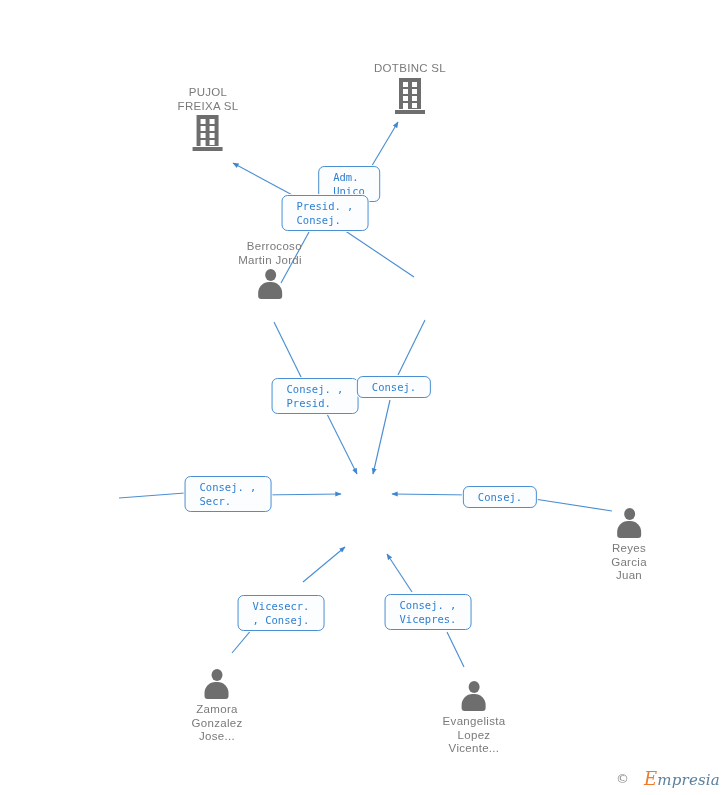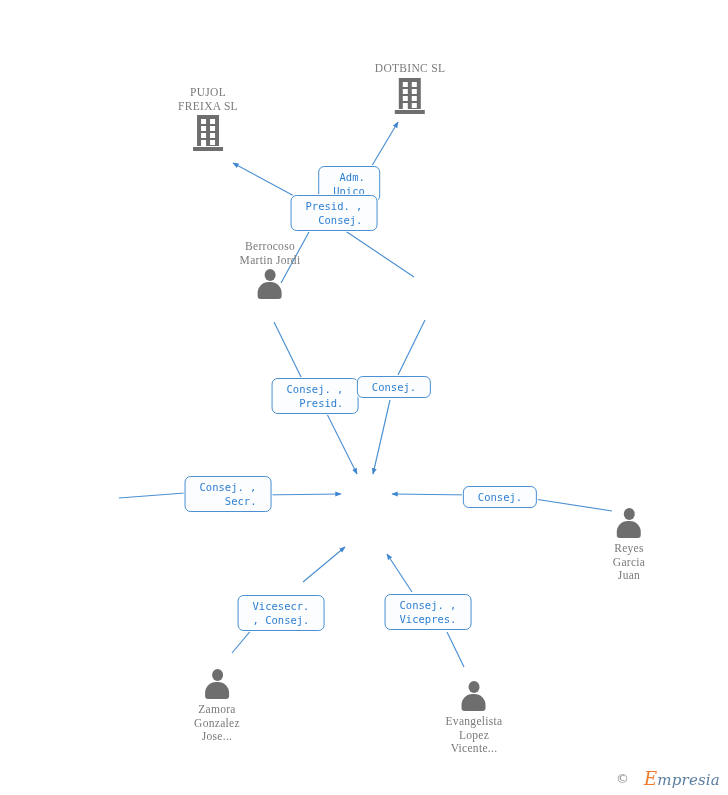--- a/index.html
+++ b/index.html
@@ -38,42 +38,42 @@
     border-radius:50%;background:#6e6e6e;
   }
   .per .shoulders{
     position:absolute;left:2px;top:13px;width:24px;height:17px;
     background:#6e6e6e;
     border-radius:11px 11px 3px 3px;
   }
 
   
   .cap{
-    font-family:Liberation Serif, serif;
+    font-family:Liberation Sans, sans-serif;
     font-size:11.5px;color:#7a7a7a;line-height:13.5px;
     letter-spacing:.3px;white-space:pre-line;margin-top:2px;
   }
   .cap.company{font-size:11.5px;}
   .cap.above{margin:0 0 2px 0;}
   .cap.center{
     font-weight:bold;color:#555;font-size:12px;line-height:14px;
     letter-spacing:0;
   }
 
   
   .chip{
     position:absolute;transform:translate(-50%,-50%);
     background:#fbfdff;
     border:1.3px solid #4a8fd2;
     border-radius:6px;
     color:#2f7fd0;
     font-family:"DejaVu Sans Mono", monospace;
     font-size:10.5px;line-height:14px;
     padding:3px 14px;
-    text-align:right;white-space:pre-line;
+    text-align:left;white-space:pre-line;
     box-shadow:0 0 0 1px rgba(255,255,255,.9);
   }
 
   
   #wm{
     position:absolute;right:8px;bottom:6px;
     display:flex;align-items:center;gap:3px;
   }
   #wm .copy{font-family:"DejaVu Sans",sans-serif;font-size:13px;color:#8a8a8a;}
   #wm .brand{
@@ -150,21 +150,21 @@
         <i class="w" style="left:17px;top:11px;"></i>
       <i class="w" style="left:8px;top:18px;"></i>
         <i class="w" style="left:17px;top:18px;"></i>
       <i class="door" style="left:8px;top:25px;"></i>
         <i class="w" style="left:17px;top:25px;"></i>
       <div class="base"></div>
     </div>
   </div>
 
 
-  <div class="node" style="left:270px;top:240px;">
+  <div class="node" style="left:270px;top:240px;text-align:right;">
     <div class="cap above">Berrocoso
 Martin Jordi</div>
     <div class="per">
       <div class="head"></div>
         <div class="shoulders"></div>
     </div>
   </div>
 
 
 
@@ -193,21 +193,21 @@
       <div class="head"></div>
         <div class="shoulders"></div>
     </div>
     <div class="cap">Evangelista
 Lopez
 Vicente...</div>
   </div>
 
   <div class="chip" style="left:349px;top:184px;">Adm.
 Unico</div>
-  <div class="chip" style="left:334px;top:213px;">Presid. ,
+  <div class="chip" style="left:325px;top:213px;">Presid. ,
 Consej.</div>
   <div class="chip" style="left:315px;top:396px;">Consej. ,
 Presid.</div>
   <div class="chip" style="left:394px;top:387px;">Consej.</div>
   <div class="chip" style="left:228px;top:494px;">Consej. ,
 Secr.</div>
   <div class="chip" style="left:500px;top:497px;">Consej.</div>
   <div class="chip" style="left:281px;top:613px;">Vicesecr.
 , Consej.</div>
   <div class="chip" style="left:428px;top:612px;">Consej. ,

